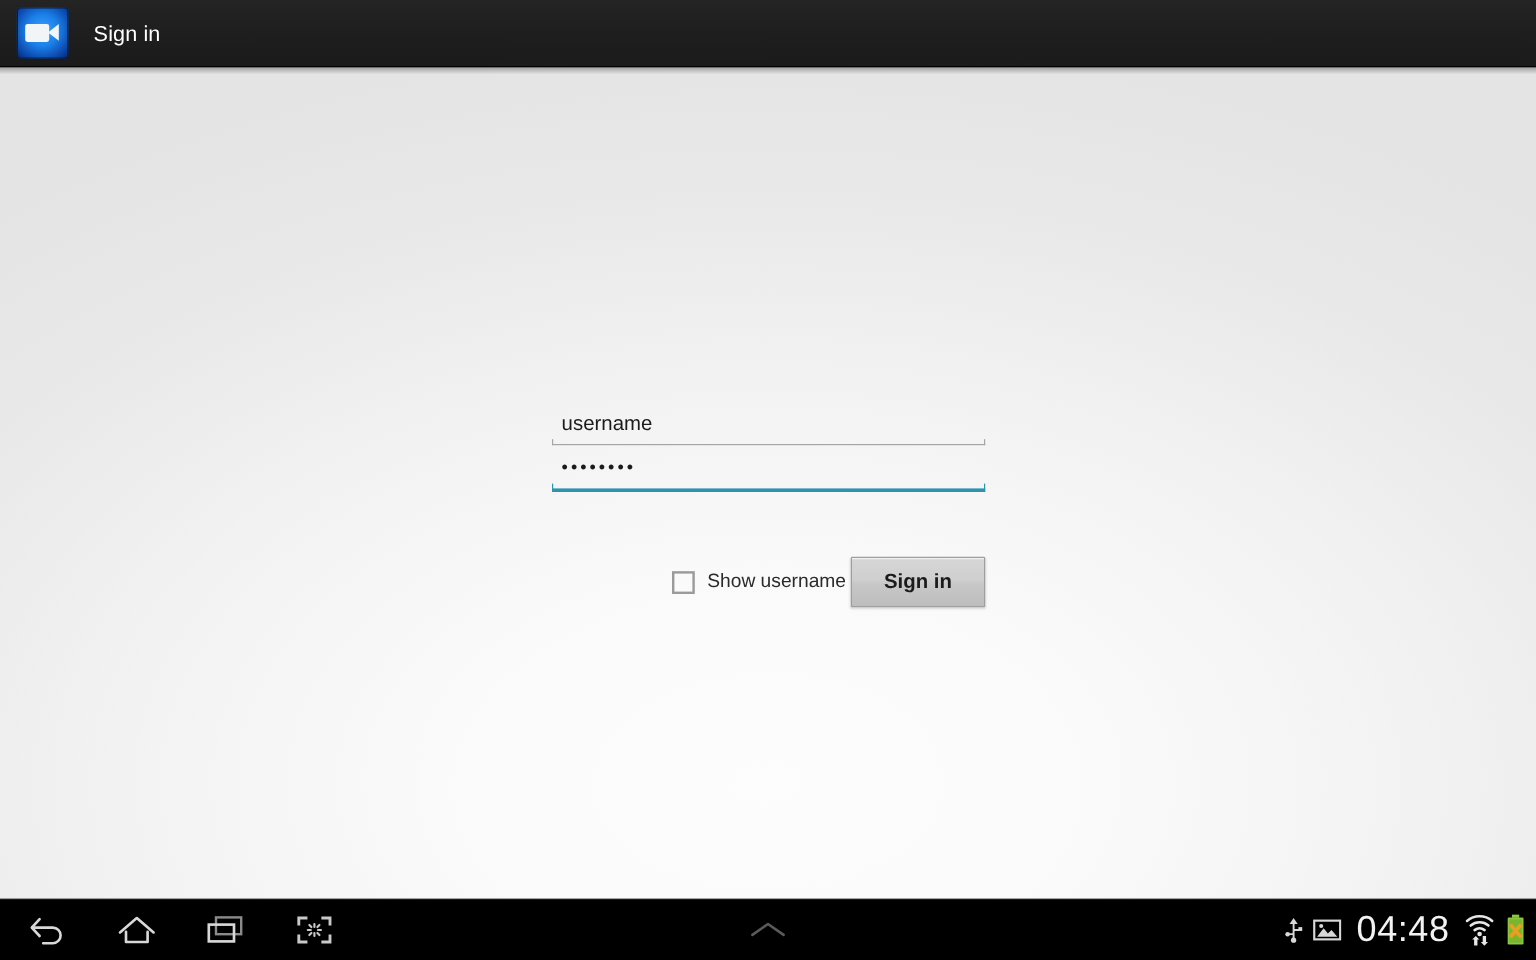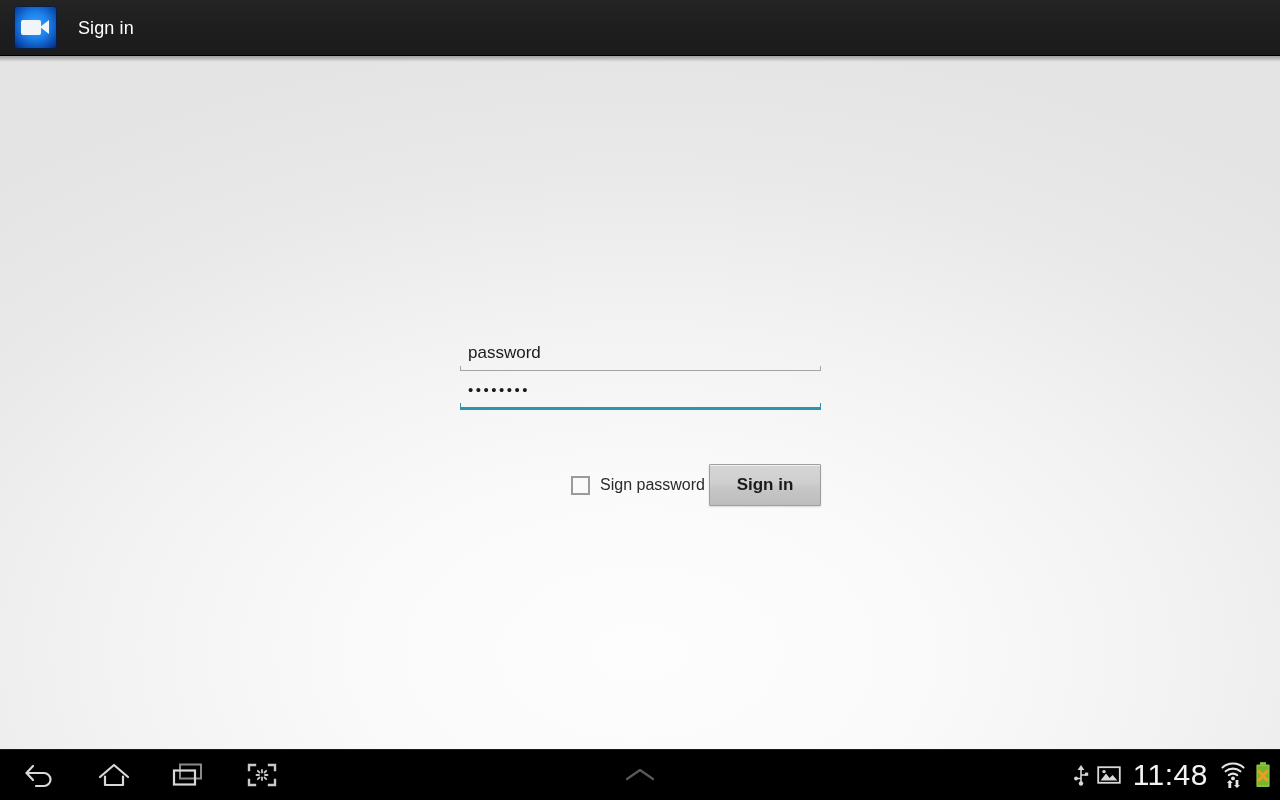--- a/index.html
+++ b/index.html
@@ -277,40 +277,40 @@
     </div>
     <div id="app-title">Sign in</div>
   </div>
 
   <div id="content">
     <div id="content-shadow"></div>
 
     <div id="form">
 
       <div class="field" id="field-username">
-        <div class="value">password</div>
+        <div class="value">username</div>
         <div class="underline">
           <div class="tick-l"></div>
           <div class="bar"></div>
           <div class="tick-r"></div>
         </div>
       </div>
 
       <div class="field focused" id="field-password">
         <div class="value dots">••••••••</div>
         <div class="underline">
           <div class="tick-l"></div>
           <div class="bar"></div>
           <div class="tick-r"></div>
         </div>
       </div>
 
       <div id="row-actions">
         <div id="checkbox"></div>
-        <div id="show-password-label">Sign password</div>
+        <div id="show-password-label">Show username</div>
         <div id="signin-button">
           <span>Sign in</span>
         </div>
       </div>
 
     </div>
   </div>
 
   <div id="navbar">
 
@@ -371,21 +371,21 @@
         <line x1="8" y1="15.5" x2="3.4" y2="15.5" stroke="#d8d8d8" stroke-width="1.5"></line>
         <circle cx="3" cy="15.5" r="1.9" fill="#d8d8d8"></circle>
       </svg>
 
       <svg class="sysicon" width="24" height="20" viewBox="0 0 24 20">
         <rect x="1.2" y="2.2" width="21.6" height="15.6" fill="none" stroke="#d8d8d8" stroke-width="1.8"></rect>
         <path d="M3.6 15.6 L9 8.6 L12.6 13 L15.6 10 L20.4 15.6 Z" fill="#d8d8d8"></path>
         <circle cx="7" cy="6.6" r="1.7" fill="#d8d8d8"></circle>
       </svg>
 
-      <div id="clock">11:48</div>
+      <div id="clock">04:48</div>
 
       <svg class="sysicon" width="26" height="28" viewBox="0 0 26 28">
         <path d="M2.5 6.5 A16 16 0 0 1 23.5 6.5" fill="none" stroke="#e6e6e6" stroke-width="2.1" stroke-linecap="round"></path>
         <path d="M5.6 10.3 A11.6 11.6 0 0 1 20.4 10.3" fill="none" stroke="#e6e6e6" stroke-width="2.1" stroke-linecap="round"></path>
         <path d="M8.8 14.1 A7.2 7.2 0 0 1 17.2 14.1" fill="none" stroke="#e6e6e6" stroke-width="2.1" stroke-linecap="round"></path>
         <circle cx="13" cy="17.4" r="1.9" fill="#e6e6e6"></circle>
         <g fill="#e6e6e6">
           <path d="M9.6 27 L9.6 22 L8.0 22 L11.0 18.9 L14.0 22 L12.4 22 L12.4 27 Z" transform="translate(-1.2,0)"></path>
           <path d="M16.4 19 L16.4 24 L18.0 24 L15.0 27.1 L12.0 24 L13.6 24 L13.6 19 Z" transform="translate(2.0,0)"></path>
         </g>

